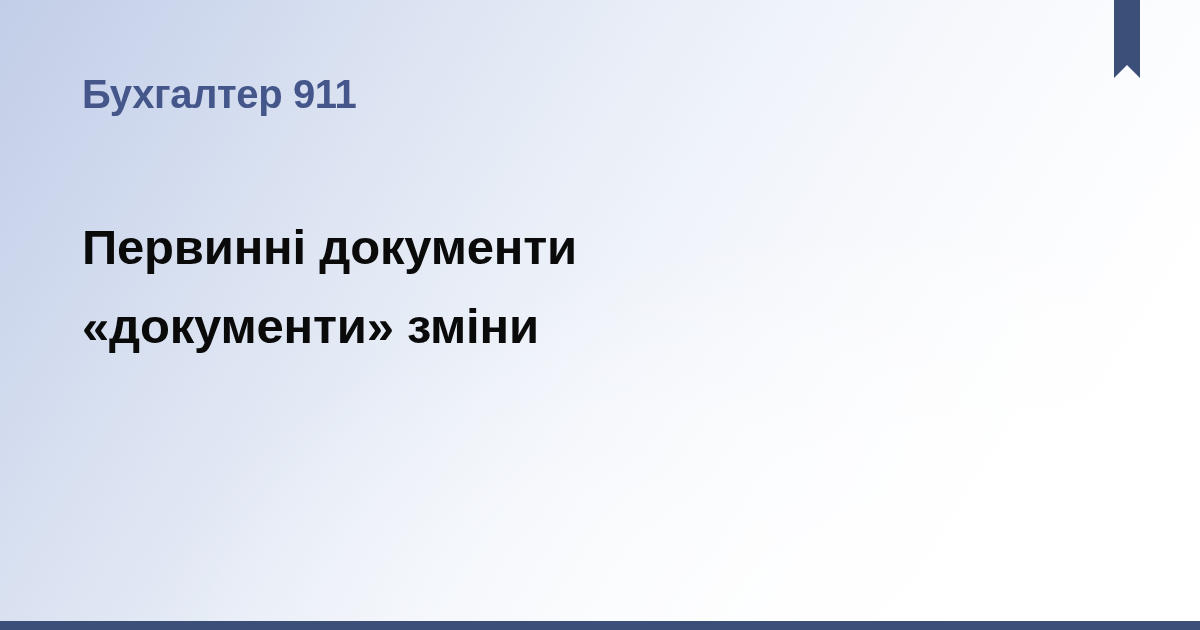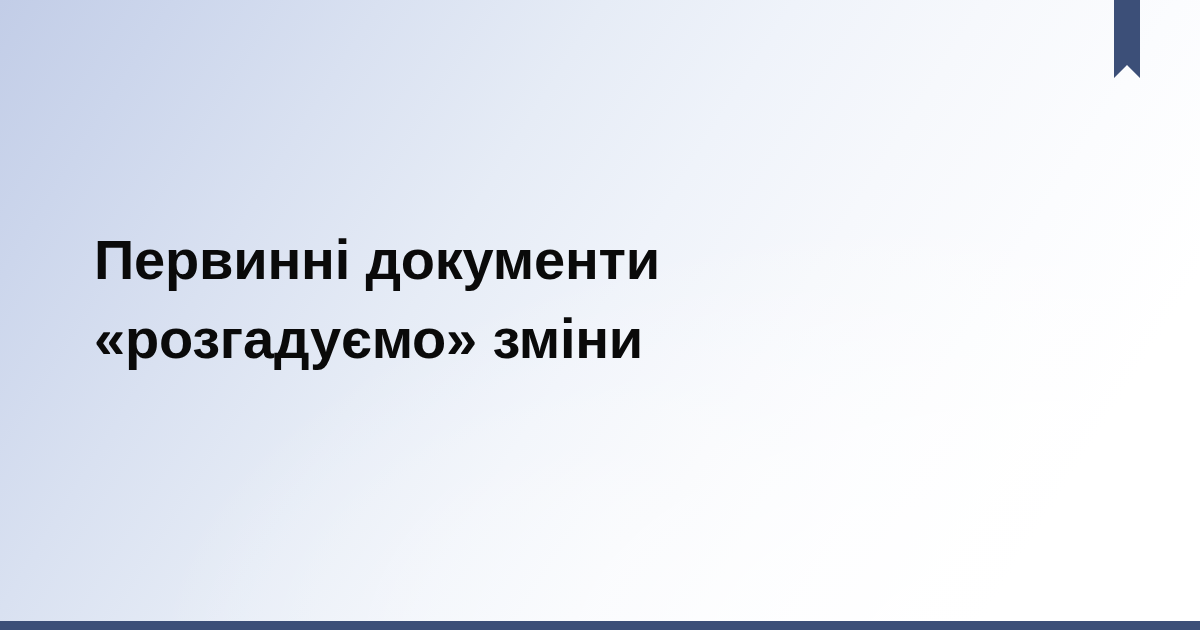--- a/index.html
+++ b/index.html
@@ -73,23 +73,23 @@
     height: 80px;
     display: block;
   }
 
   
   .headline {
     position: absolute;
     left: 82px;
     top: 208px;
     width: 950px;
-    margin: 12px;
+    margin: 0;
     color: #0a0a0a;
-    font-size: 56px;
+    font-size: 49px;
     font-weight: 700;
     line-height: 79px;
     letter-spacing: -0.2px;
   }
   .headline .hl-line {
     display: block;
     white-space: nowrap;
   }
 
   
@@ -101,26 +101,27 @@
     height: 9px;
     background: #3c4f78;
   }
 </style>
 </head>
 <body>
 
 <div id="card">
   <div id="content">
 
+    <div class="brand">Бухгалтер 911</div>
 
     <svg class="bookmark" viewBox="0 0 26 80" xmlns="http://www.w3.org/2000/svg" aria-hidden="true">
       <path d="M0 0 H26 V80 L13 67 L0 80 Z" fill="#3c4f78"></path>
     </svg>
 
     <h1 class="headline">
       <span class="hl-line">Первинні документи</span>
-      <span class="hl-line">«розгадуємо» зміни</span>
+      <span class="hl-line">«документи» зміни</span>
     </h1>
 
     <div class="bottom-bar"></div>
 
   </div>
 </div>
 
 </body></html>

